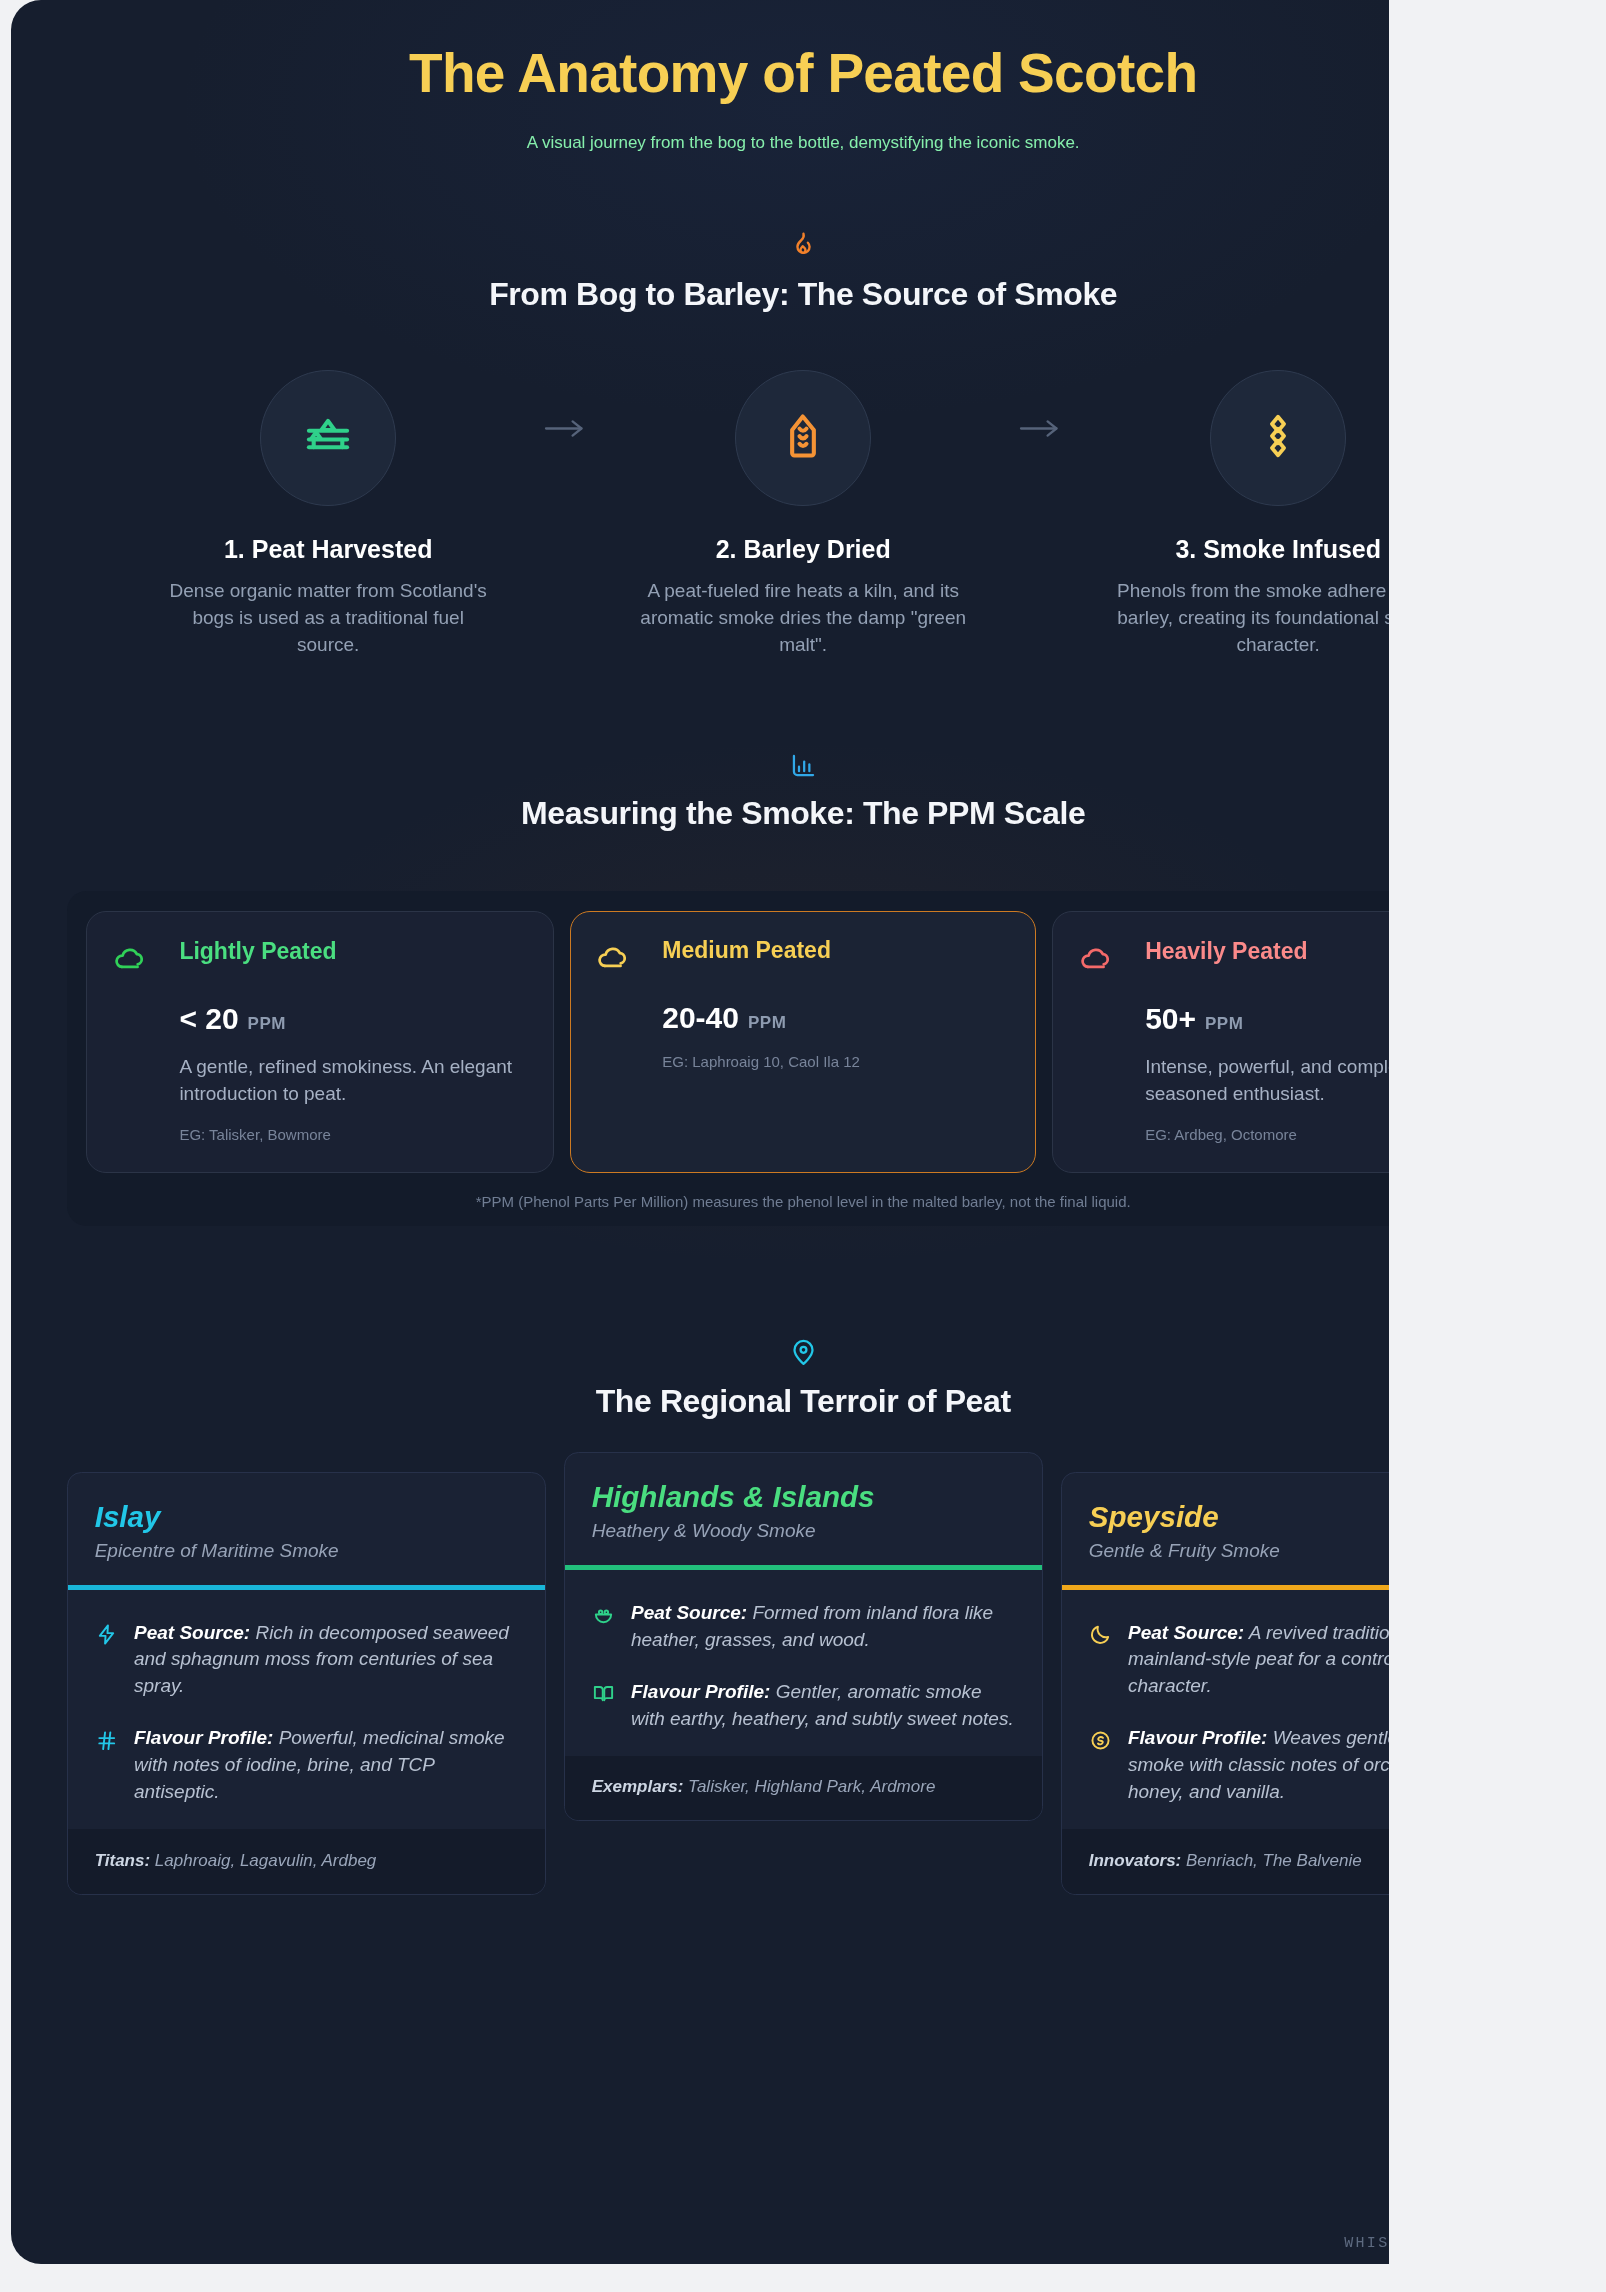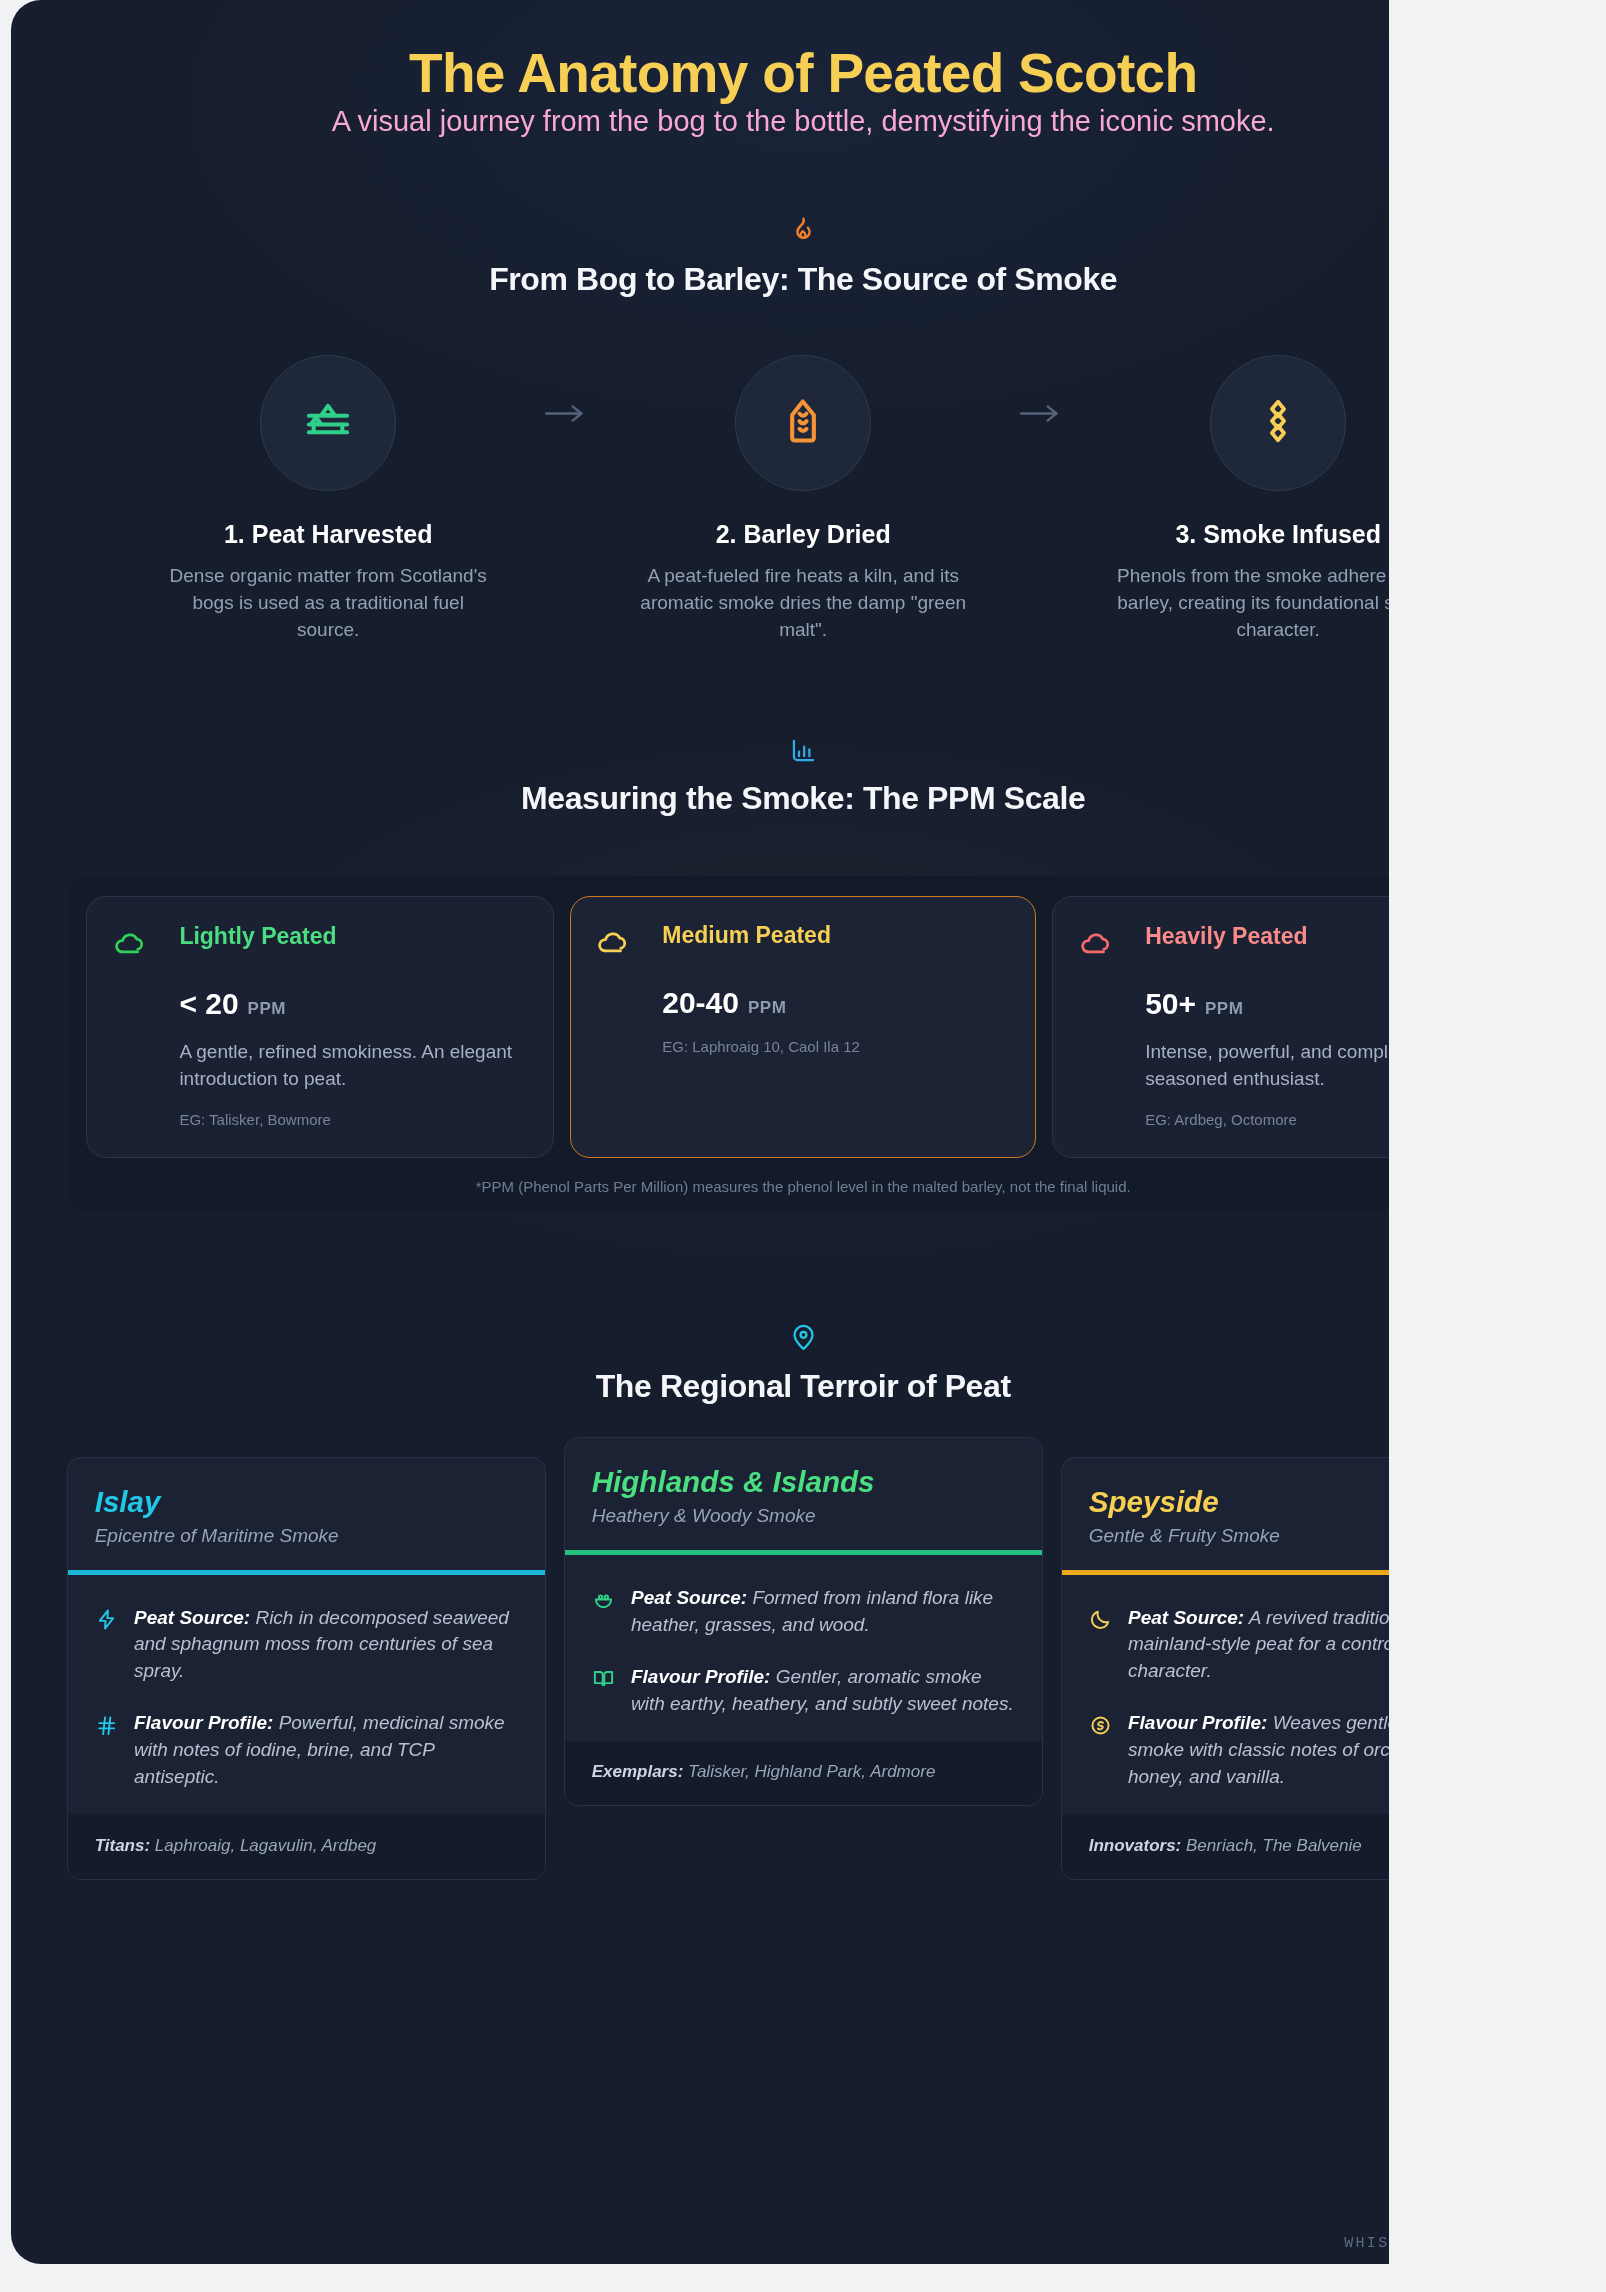--- a/index.html
+++ b/index.html
@@ -40,23 +40,23 @@
   
   .hero { padding-top: 43px; text-align: center; }
   .hero h1 {
     font-size: 55px;
     font-weight: 700;
     color: #f7cf54;
     letter-spacing: -0.7px;
     line-height: 1.12;
   }
   .hero .sub {
-    margin-top: 0;
-    font-size: 29px;
-    color: #f9a8d4;
+    margin-top: 28px;
+    font-size: 17px;
+    color: #86efac;
     font-weight: 400;
   }
 
   
   .sec-head {
     display: flex;
     align-items: center;
     justify-content: center;
     gap: 16px;
     font-size: 32px;

